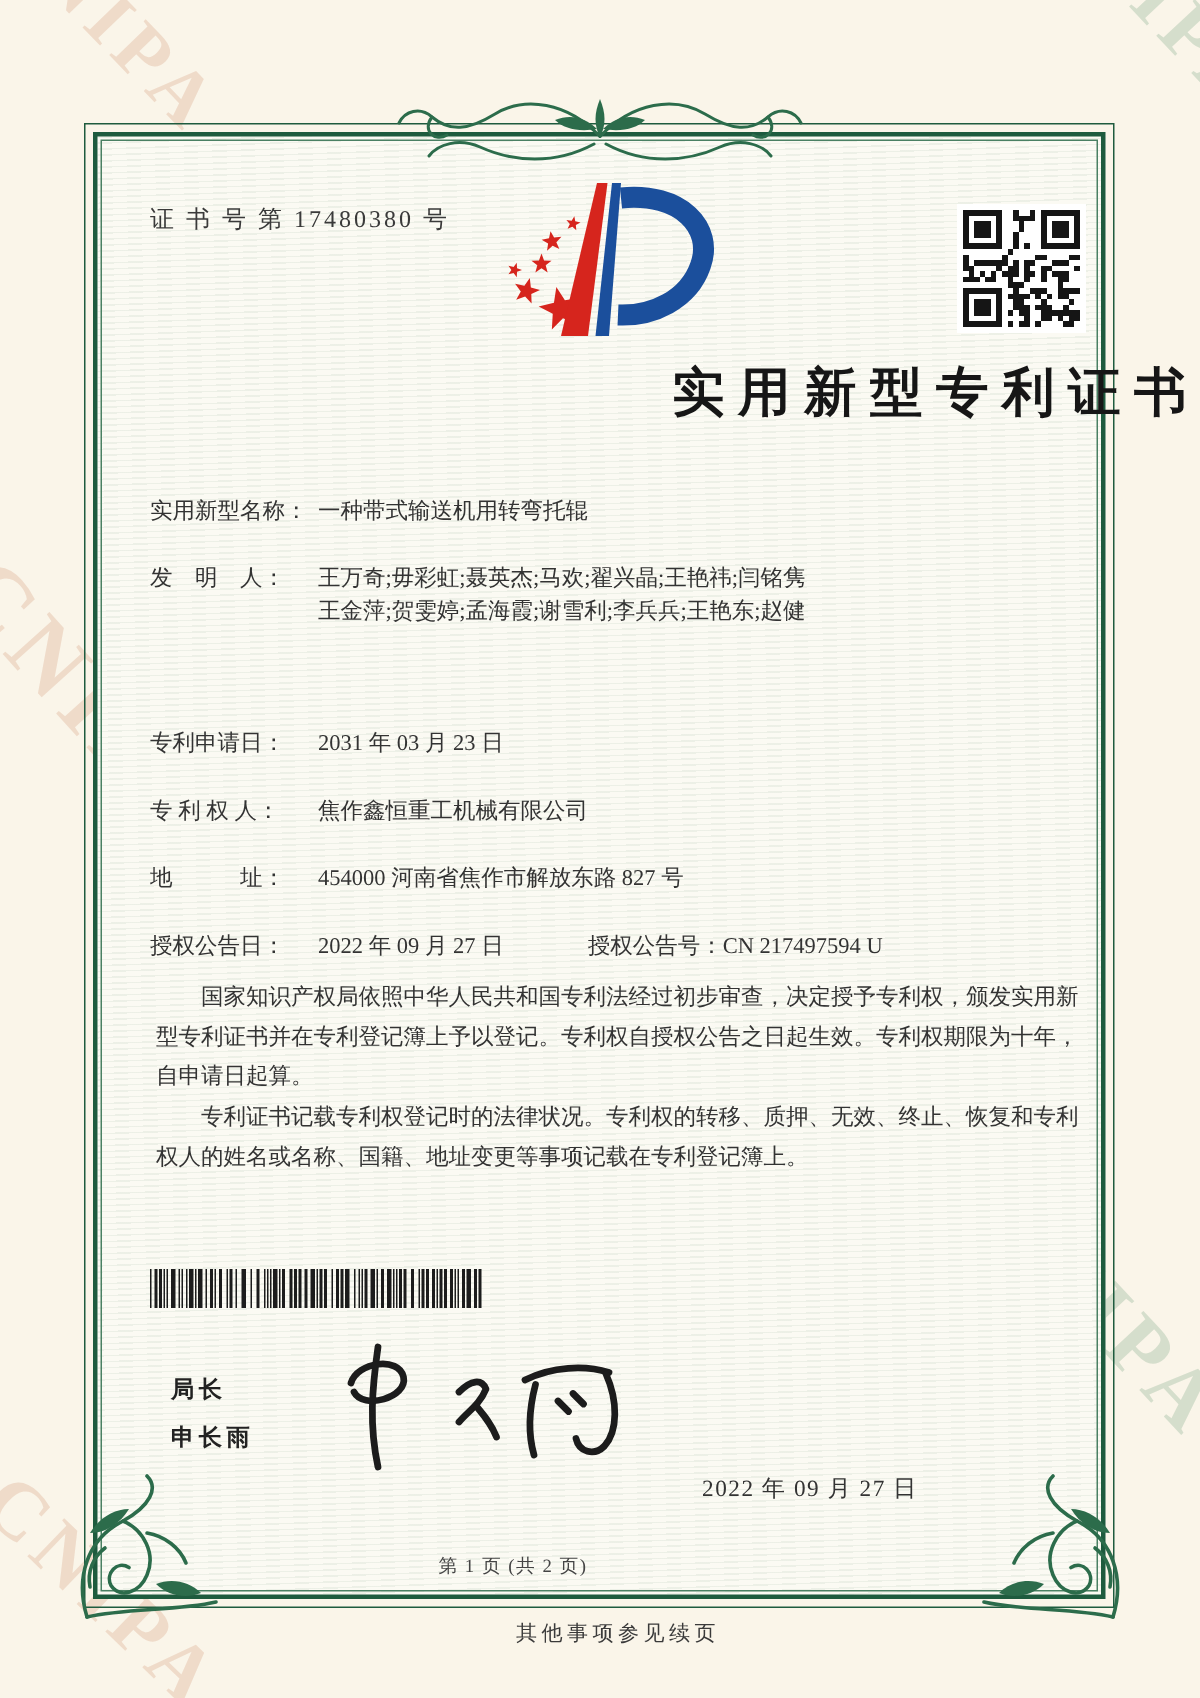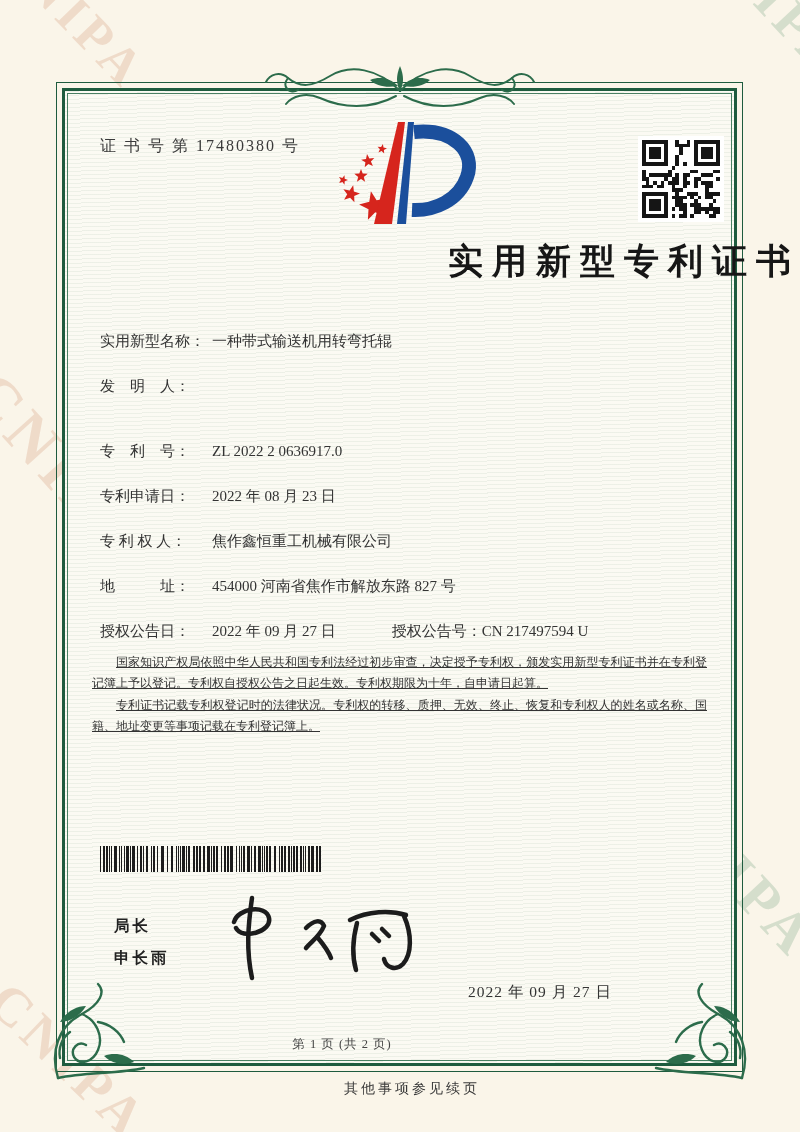--- a/index.html
+++ b/index.html
@@ -32,21 +32,21 @@
   .logo{position:absolute;left:330px;top:116px;width:152px;height:114px;}
   .qr{position:absolute;left:638px;top:136px;width:86px;height:86px;background:#fff;padding:4px;box-sizing:border-box;}
   .title{
     position:absolute;left:0;top:238px;width:800px;text-align:right;
     font-size:35px;font-weight:700;letter-spacing:9px;color:#161616;
   }
   .row{position:absolute;left:100px;width:615px;display:flex;font-size:15px;line-height:22px;color:#333;}
   .lbl{flex:0 0 112px;white-space:pre;}
   .lbl2{white-space:pre;margin-left:56px;}
   .val{white-space:pre-line;}
-  .paras{position:absolute;left:92px;top:652px;width:615px;font-size:12px;line-height:1.78;color:#333;text-align:justify;text-decoration:underline;}
+  .paras{position:absolute;left:104px;top:652px;width:615px;font-size:15px;line-height:1.78;color:#333;text-align:justify;}
   .paras p{margin:0;text-indent:2em;}
   .barcode{position:absolute;left:100px;top:846px;width:225px;height:26px;}
   .officer{position:absolute;left:114px;font-family:"Liberation Sans",sans-serif;font-weight:600;font-size:15.5px;letter-spacing:3px;color:#222;}
   .officer.role{top:916px;}
   .officer.name{top:948px;}
   .sig{position:absolute;left:222px;top:886px;width:205px;height:100px;}
   .date{position:absolute;left:468px;top:982px;width:220px;font-size:15.5px;letter-spacing:1px;color:#333;}
   .pagenum{position:absolute;left:0;top:1036px;width:684px;text-align:center;font-size:12.5px;letter-spacing:1px;color:#444;}
   .footnote{position:absolute;left:0;top:1080px;width:800px;text-align:center;font-size:14px;letter-spacing:3px;color:#3a3a3a;z-index:2;padding-left:12px;}
   .orn{position:absolute;z-index:4;pointer-events:none;}
@@ -263,28 +263,26 @@
         </svg></div>
 
     <div class="title">实用新型专利证书</div>
 
     <div class="row" style="top:330px">
       <span class="lbl">实用新型名称：</span>
       <span class="val">一种带式输送机用转弯托辊</span>
     </div>
     <div class="row" style="top:375px">
       <span class="lbl">发　明　人：</span>
-    </div>
-    <div class="row" style="top:440px">
-      <span class="lbl">专　利　号：</span>
-      <span class="val">ZL 2022 2 0636917.0</span>
+      <span class="val">王万奇;毋彩虹;聂英杰;马欢;翟兴晶;王艳祎;闫铭隽
+王金萍;贺雯婷;孟海霞;谢雪利;李兵兵;王艳东;赵健</span>
     </div>
     <div class="row" style="top:485px">
       <span class="lbl">专利申请日：</span>
-      <span class="val">2022 年 08 月 23 日</span>
+      <span class="val">2031 年 03 月 23 日</span>
     </div>
     <div class="row" style="top:530px">
       <span class="lbl">专 利 权 人：</span>
       <span class="val">焦作鑫恒重工机械有限公司</span>
     </div>
     <div class="row" style="top:575px">
       <span class="lbl">地　　　址：</span>
       <span class="val">454000  河南省焦作市解放东路 827 号</span>
     </div>
     <div class="row" style="top:620px">

